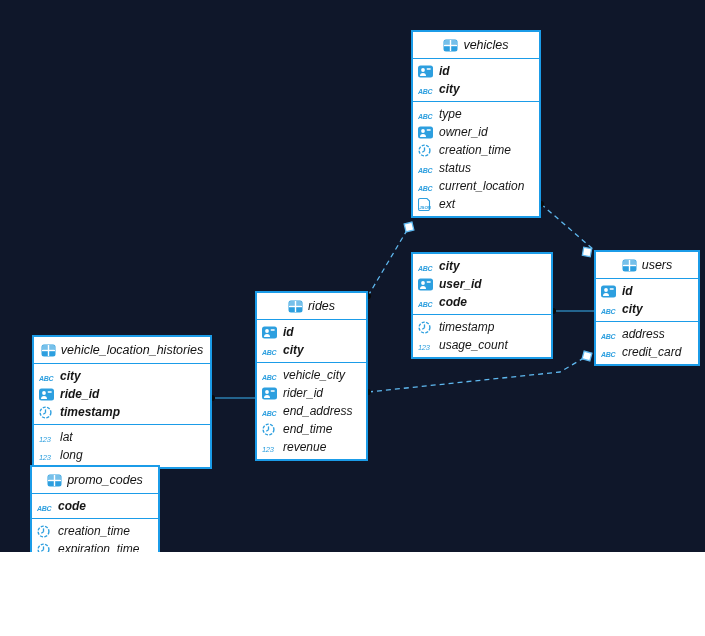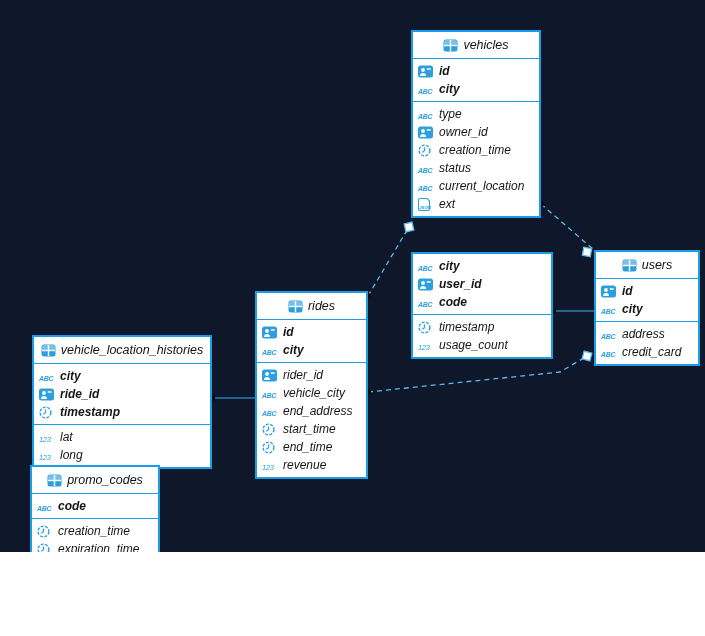--- a/index.html
+++ b/index.html
@@ -280,54 +280,44 @@
               <text x="0" y="9.5" font-family="Liberation Sans, sans-serif" font-size="7" font-weight="bold" fill="#2d9fdf" letter-spacing="-0.3">ABC</text>
             </svg>
           </span>
           <span>city</span>
         </div>
       </div>
       <div class="section-divider"></div>
       <div class="section">
         <div class="col-row">
           <span class="icon-box">
+            <svg width="17" height="12" viewBox="0 0 17 12">
+              <text x="0" y="9.5" font-family="Liberation Sans, sans-serif" font-size="7" font-weight="bold" fill="#2d9fdf" letter-spacing="-0.3">ABC</text>
+            </svg>
+          </span>
+          <span>vehicle_city</span>
+        </div>
+        <div class="col-row">
+          <span class="icon-box">
             <svg width="15" height="13" viewBox="0 0 15 13">
               <rect x="0" y="0.5" width="15" height="12" rx="2.5" fill="#2d9fdf"></rect>
               <circle cx="5" cy="5" r="1.9" fill="#fff"></circle>
               <path d="M2 11 a3 3 0 0 1 6 0 Z" fill="#fff"></path>
               <rect x="8.6" y="3.2" width="4.2" height="1.5" rx="0.7" fill="#fff"></rect>
             </svg>
           </span>
           <span>rider_id</span>
         </div>
         <div class="col-row">
           <span class="icon-box">
             <svg width="17" height="12" viewBox="0 0 17 12">
               <text x="0" y="9.5" font-family="Liberation Sans, sans-serif" font-size="7" font-weight="bold" fill="#2d9fdf" letter-spacing="-0.3">ABC</text>
             </svg>
           </span>
-          <span>vehicle_city</span>
-        </div>
-        <div class="col-row">
-          <span class="icon-box">
-            <svg width="17" height="12" viewBox="0 0 17 12">
-              <text x="0" y="9.5" font-family="Liberation Sans, sans-serif" font-size="7" font-weight="bold" fill="#2d9fdf" letter-spacing="-0.3">ABC</text>
-            </svg>
-          </span>
           <span>end_address</span>
-        </div>
-        <div class="col-row">
-          <span class="icon-box">
-            <svg width="13" height="13" viewBox="0 0 13 13">
-              <circle cx="6.5" cy="6.5" r="5.4" fill="none" stroke="#2d9fdf" stroke-width="1.4" stroke-dasharray="3 1.4"></circle>
-              <line x1="6.5" y1="6.8" x2="6.5" y2="3.4" stroke="#2d9fdf" stroke-width="1.3"></line>
-              <line x1="6.5" y1="6.8" x2="4.3" y2="8.2" stroke="#2d9fdf" stroke-width="1.3"></line>
-            </svg>
-          </span>
-          <span>start_time</span>
         </div>
         <div class="col-row">
           <span class="icon-box">
             <svg width="13" height="13" viewBox="0 0 13 13">
               <circle cx="6.5" cy="6.5" r="5.4" fill="none" stroke="#2d9fdf" stroke-width="1.4" stroke-dasharray="3 1.4"></circle>
               <line x1="6.5" y1="6.8" x2="6.5" y2="3.4" stroke="#2d9fdf" stroke-width="1.3"></line>
               <line x1="6.5" y1="6.8" x2="4.3" y2="8.2" stroke="#2d9fdf" stroke-width="1.3"></line>
             </svg>
           </span>
           <span>end_time</span>

